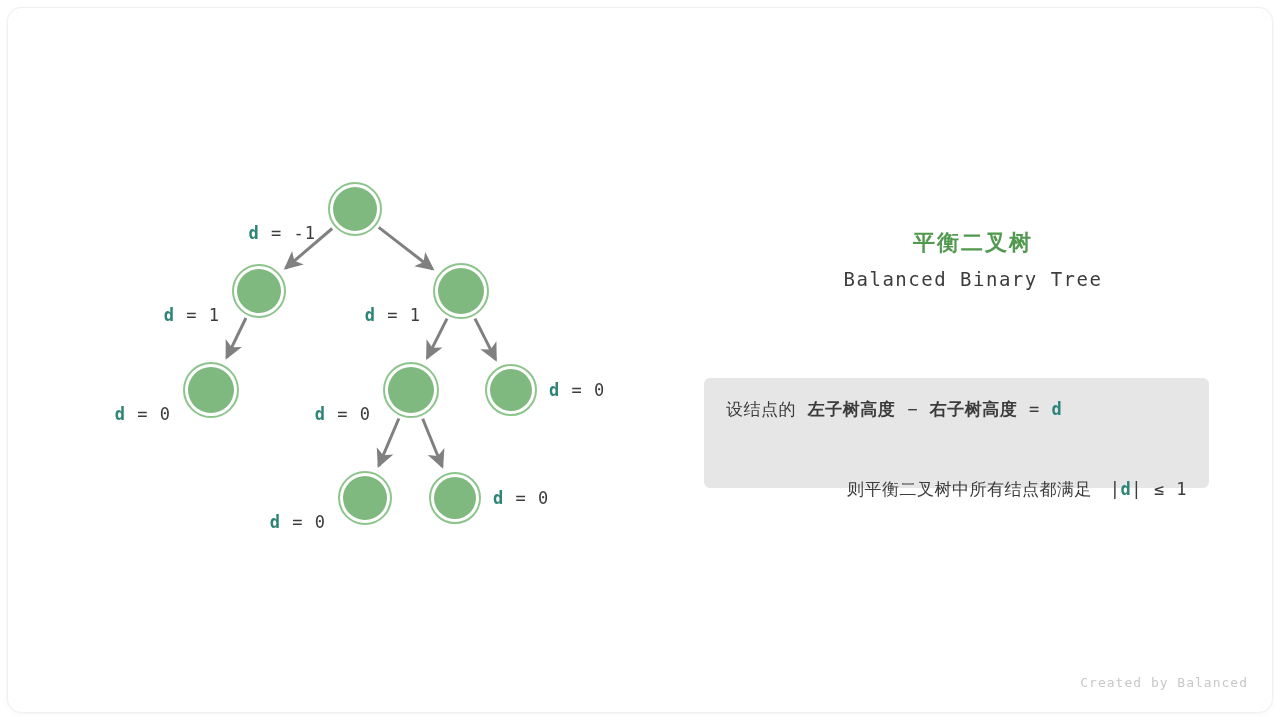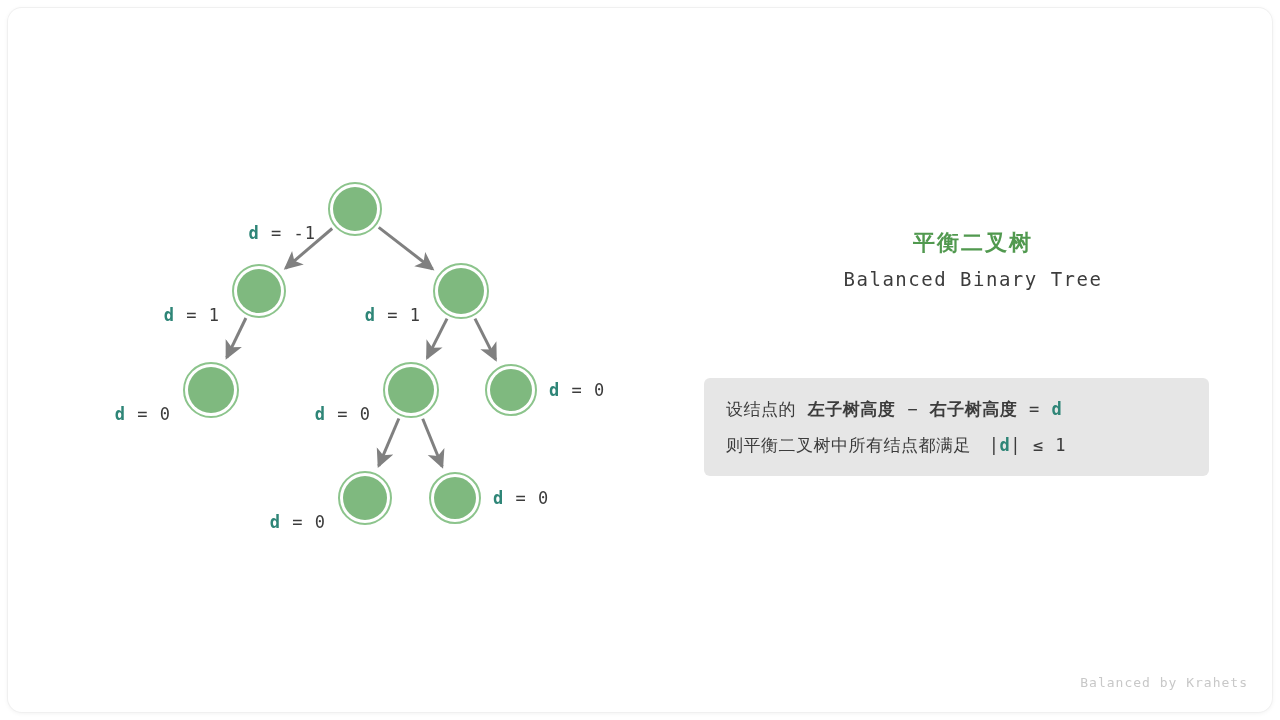--- a/index.html
+++ b/index.html
@@ -71,38 +71,38 @@
     color: #3c3c3c;
     letter-spacing: 1.5px;
     margin: 8px 0 16px 0;
     line-height: 26px;
   }
   #infobox {
     position: absolute;
     left: 696px;
     top: 370px;
     width: 505px;
-    height: 98px;
+    height: 110px;
     background: #e6e6e6;
     border-radius: 6px;
     box-sizing: border-box;
     padding: 13px 22px 0 22px;
   }
   .info-line {
     font-family: "DejaVu Sans", sans-serif;
     font-size: 17px;
     color: #3c3c3c;
     line-height: 36px;
     white-space: nowrap;
     letter-spacing: 0.5px;
   }
   .info-line .b { font-weight: bold; }
   .info-line .d { color: #2e8577; font-weight: bold; }
   .info-line .mono { font-family: "DejaVu Sans Mono", monospace; }
-  .info-line.l2 { text-align: left; }
+  .info-line.l2 { text-align: right; margin-top: 44px; }
 
   #credit {
     position: absolute;
     right: 24px;
     bottom: 22px;
     font-family: "DejaVu Sans Mono", monospace;
     font-size: 13px;
     color: #c8c8c8;
     letter-spacing: 1px;
   }
@@ -190,14 +190,14 @@
       <span class="d mono">d</span>
     </div>
     <div class="info-line l2">
       <span>则平衡二叉树中所有结点都满足</span>&nbsp;&nbsp;
       <span class="mono">|</span><span class="d mono">d</span><span class="mono">|</span>&nbsp;
       <span class="mono">≤</span>&nbsp;
       <span class="mono">1</span>
     </div>
   </div>
 
-  <div id="credit">Balanced by Krahets</div>
+  <div id="credit">Created by Balanced</div>
 </div>
 
 </body></html>

